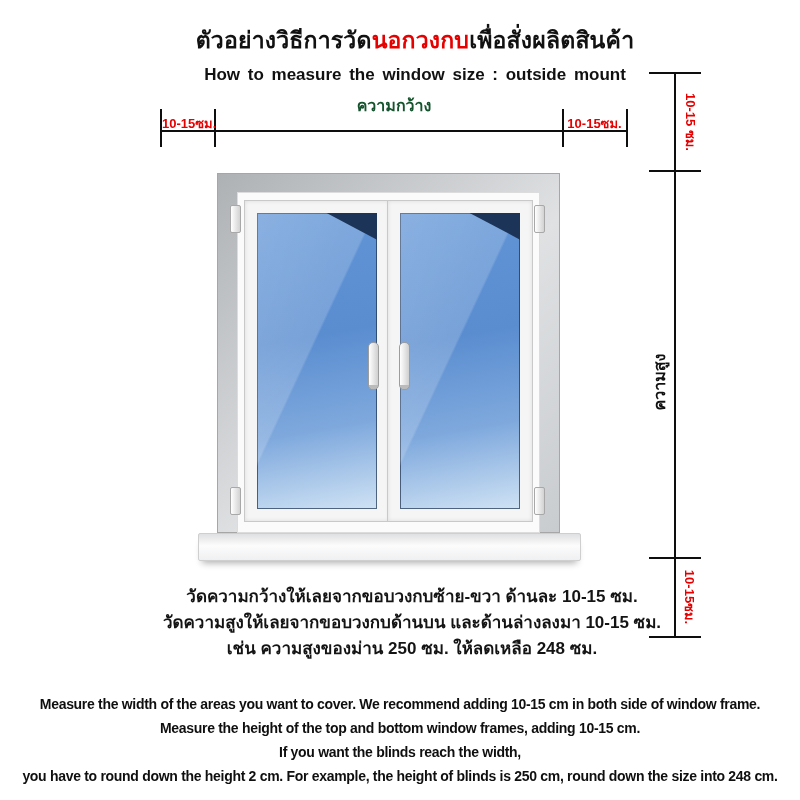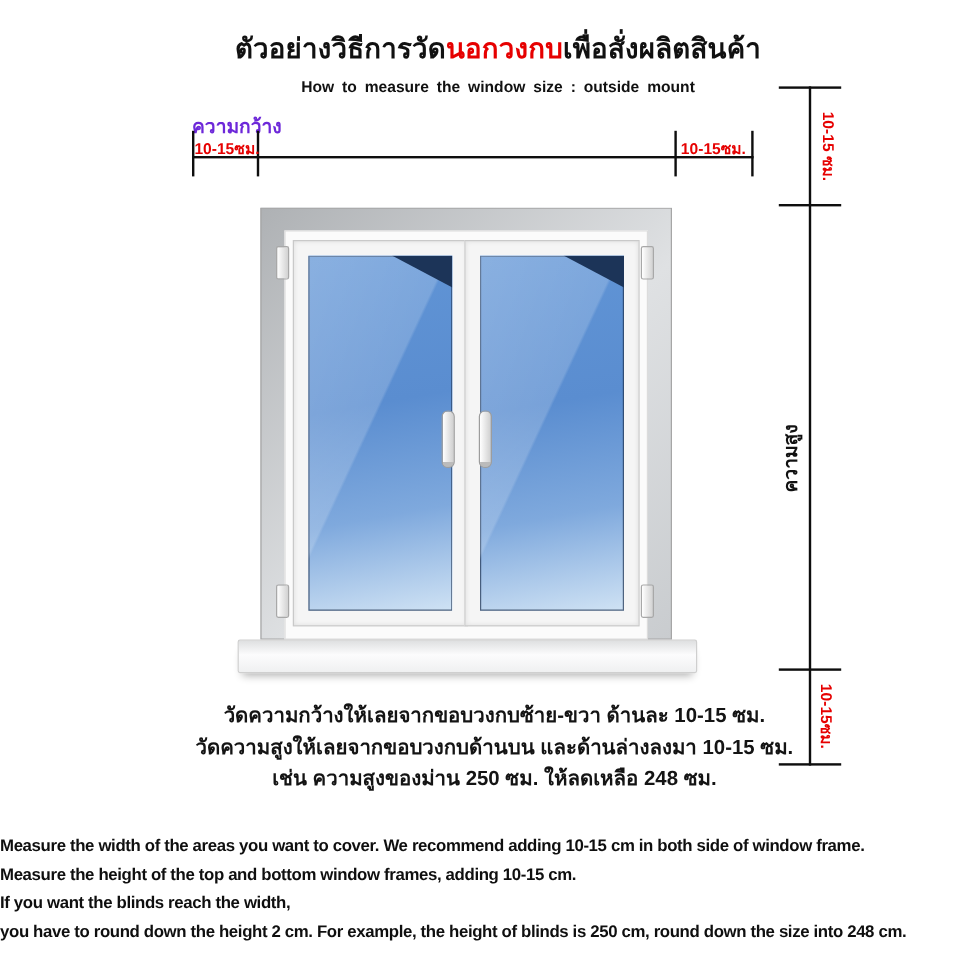--- a/index.html
+++ b/index.html
@@ -7,31 +7,31 @@
     width:800px;height:800px;position:relative;overflow:hidden;
     background:#ffffff;color:#111;
     font-family:"Liberation Sans","DejaVu Sans",sans-serif;
   }
   .abs{position:absolute;}
 
   
   .header{position:absolute;top:22px;left:0;width:760px;text-align:center;padding-left:35px;}
   .title-th{font-size:23px;font-weight:700;color:#111;letter-spacing:.2px;}
   .title-th .hl{color:#e60000;}
-  .title-en{margin-top:7px;font-size:13px;font-weight:700;color:#111;word-spacing:3px;}
+  .title-en{margin-top:7px;font-size:17px;font-weight:700;color:#111;word-spacing:3px;}
 
   
   .mline{background:#0e0e0e;}
   .h-line{left:160px;top:130px;width:468px;height:2px;}
   .vtick{width:2px;height:38px;top:109px;background:#0e0e0e;}
   .v-line{left:674px;top:72px;width:2px;height:566px;}
   .htick{left:649px;width:52px;height:2px;background:#0e0e0e;}
 
-  .width-label{left:160px;top:93px;width:468px;
-    font-size:16px;font-weight:700;color:#6d28d9;}
+  .width-label{left:160px;top:93px;width:468px;text-align:center;
+    font-size:16px;font-weight:700;color:#14532d;}
   .red-label{color:#e60000;font-size:13px;font-weight:700;white-space:nowrap;}
   .red-left{left:162px;top:113px;width:52px;text-align:center;}
   .red-right{left:563px;top:113px;width:63px;text-align:center;}
   .rot-cw{transform:translate(-50%,-50%) rotate(90deg);}
   .rot-ccw{transform:translate(-50%,-50%) rotate(-90deg);}
   .red-top{left:690px;top:122px;}
   .red-bottom{left:689px;top:597px;}
   .height-label{left:659px;top:382px;font-size:16px;font-weight:700;color:#111;white-space:nowrap;}
 
   
@@ -62,21 +62,21 @@
   .hinge-tl{left:13px;top:32px;}  .hinge-bl{left:13px;top:314px;}
   .hinge-tr{right:15px;top:32px;} .hinge-br{right:15px;top:314px;}
   .sill{left:198px;top:533px;width:381px;height:26px;border-radius:2px;
     background:linear-gradient(180deg,#dfe0e1 0%,#fcfcfd 45%,#eff0f1 100%);
     border:1px solid #cfcfcf;
     box-shadow:0 6px 7px -4px rgba(0,0,0,.32);}
 
   
   .th-lines{left:0;top:584px;width:800px;text-align:center;
     font-size:17px;font-weight:700;color:#141414;line-height:26px;padding-left:12px;}
-  .en-lines{left:0;top:692px;width:800px;text-align:left;
+  .en-lines{left:0;top:692px;width:800px;text-align:center;
     font-size:14px;font-weight:700;color:#0f0f0f;line-height:24px;letter-spacing:-.3px;}
   .th-lines div,.en-lines div{white-space:nowrap;}
 </style>
 </head>
 <body>
 
 <div class="header">
   <div class="title-th">
     <span>ตัวอย่างวิธีการวัด</span><span class="hl">นอกวงกบ</span><span>เพื่อสั่งผลิตสินค้า</span>
   </div>

